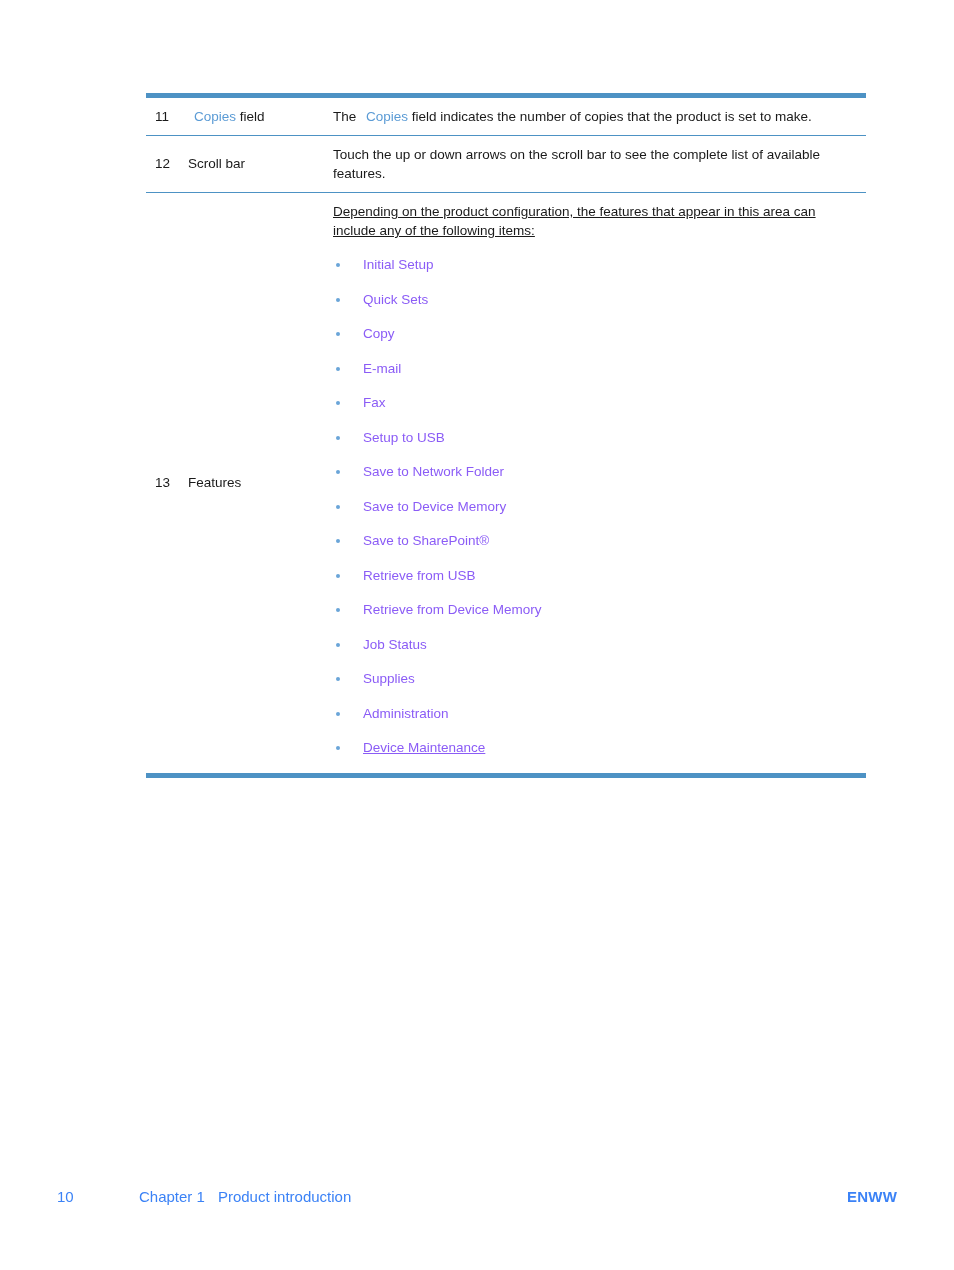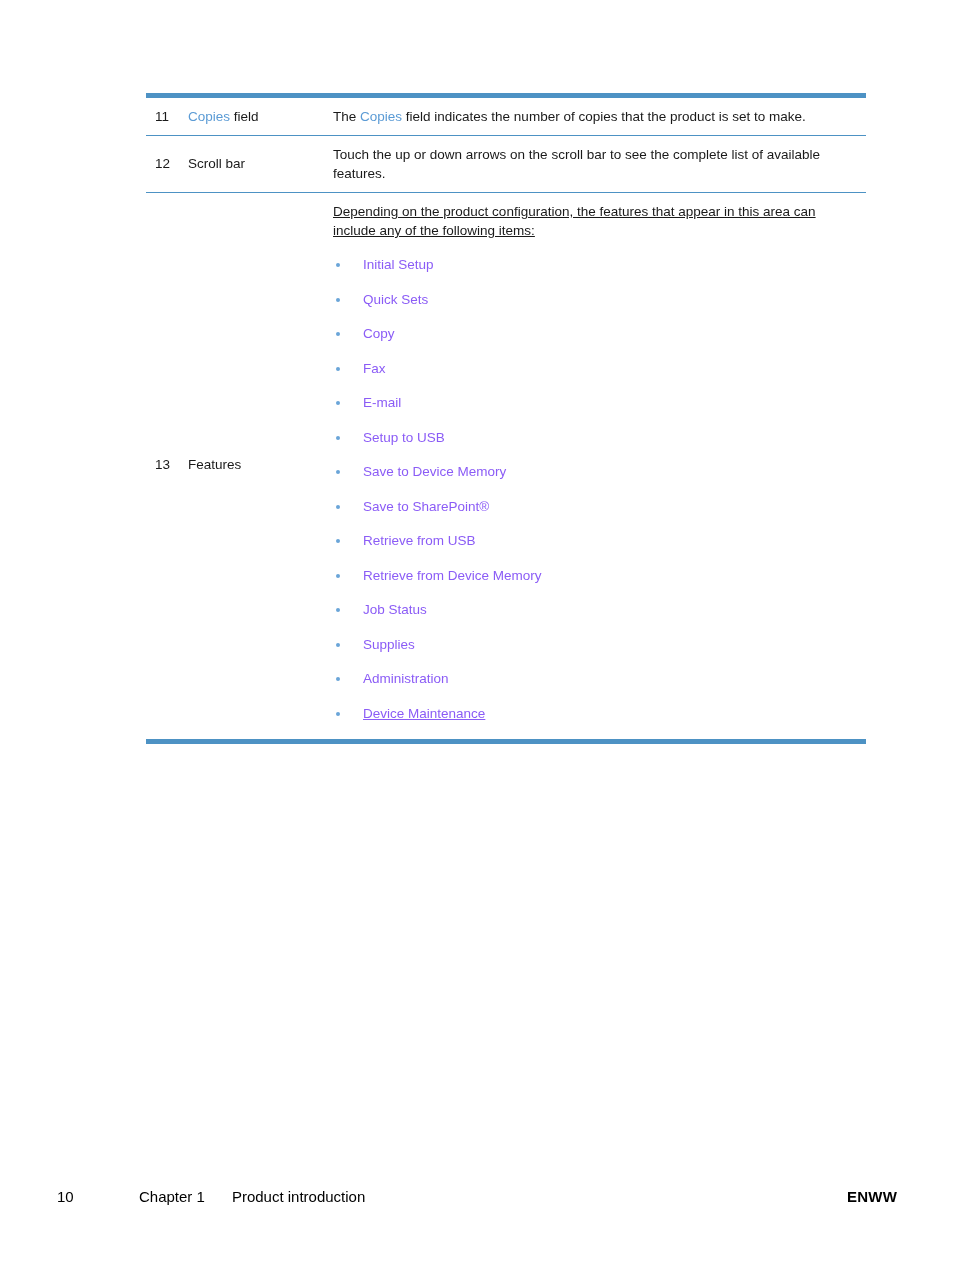--- a/index.html
+++ b/index.html
@@ -65,20 +65,21 @@
   .col-desc {
     flex: 1 1 auto;
     font-size: 13.5px;
     line-height: 19px;
     color: #1a1a1a;
     padding-right: 6px;
   }
 
   .blue-term {
     color: #5b9bd5;
+    margin-left: 6px;
   }
 
   .desc-intro {
     margin: 0 0 0 0;
     max-width: 528px;
     text-decoration: underline;
   }
 
   
   .feature-list {
@@ -112,32 +113,32 @@
   
   .footer {
     position: absolute;
     left: 57px;
     right: 57px;
     top: 1188px;
     height: 24px;
     display: flex;
     align-items: baseline;
     font-size: 15px;
-    color: #000000;
+    color: #3b82f6;
   }
   .footer-left {
     display: flex;
     align-items: baseline;
   }
   .footer-page-number {
     width: 82px;
     flex: 0 0 82px;
   }
   .footer-chapter {
-    margin-right: 27px;
+    margin-right: 13px;
   }
   .footer-right {
     margin-left: auto;
     font-weight: bold;
     letter-spacing: 0.2px;
   }
 </style>
 </head>
 <body>
 
@@ -159,23 +160,24 @@
 
     <div class="spec-row last">
       <div class="col-num">13</div>
       <div class="col-label">Features</div>
       <div class="col-desc">
         <p class="desc-intro">Depending on the product configuration, the features that appear in this area can include any of the following items:</p>
         <ul class="feature-list">
           <li><span class="bullet"></span><span>Initial Setup</span></li>
           <li><span class="bullet"></span><span>Quick Sets</span></li>
           <li><span class="bullet"></span><span>Copy</span></li>
+          <li><span class="bullet"></span><span>E-mail</span></li>
           <li><span class="bullet"></span><span>Fax</span></li>
-          <li><span class="bullet"></span><span>E-mail</span></li>
           <li><span class="bullet"></span><span>Setup to USB</span></li>
+          <li><span class="bullet"></span><span>Save to Network Folder</span></li>
           <li><span class="bullet"></span><span>Save to Device Memory</span></li>
           <li><span class="bullet"></span><span>Save to SharePoint®</span></li>
           <li><span class="bullet"></span><span>Retrieve from USB</span></li>
           <li><span class="bullet"></span><span>Retrieve from Device Memory</span></li>
           <li><span class="bullet"></span><span>Job Status</span></li>
           <li><span class="bullet"></span><span>Supplies</span></li>
           <li><span class="bullet"></span><span>Administration</span></li>
           <li><span class="bullet"></span><span>Device Maintenance</span></li>
         </ul>
       </div>

